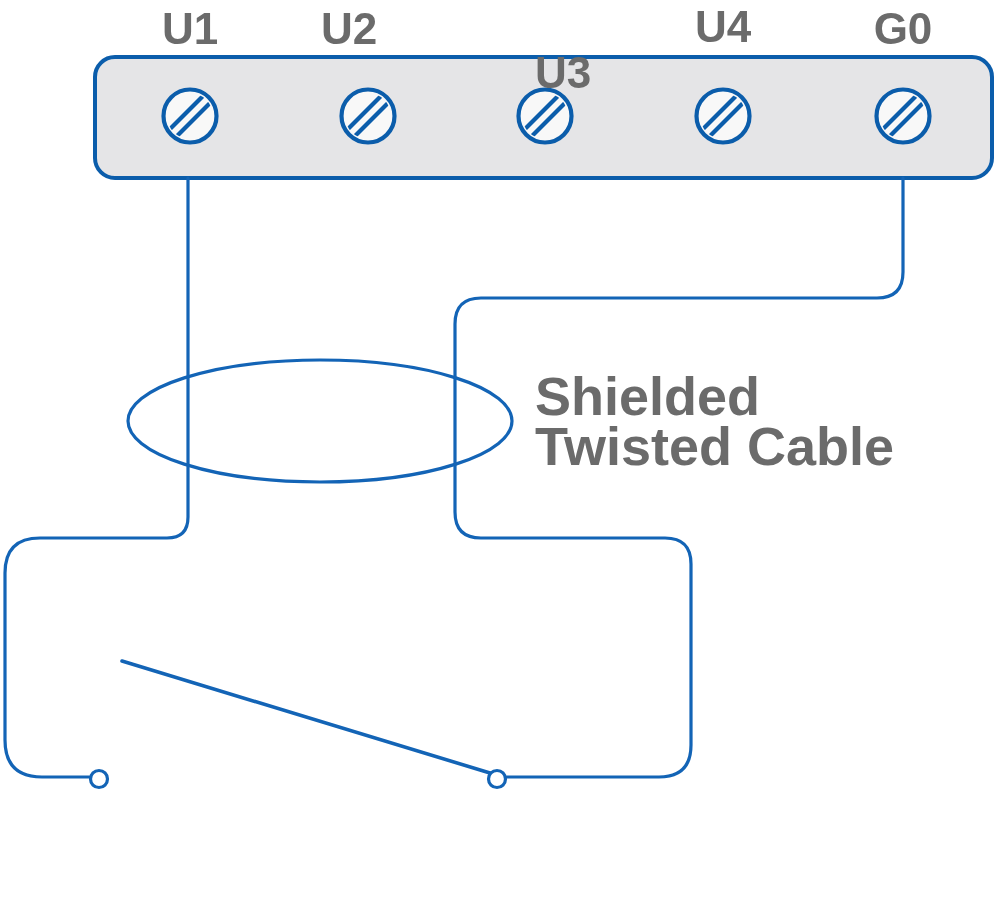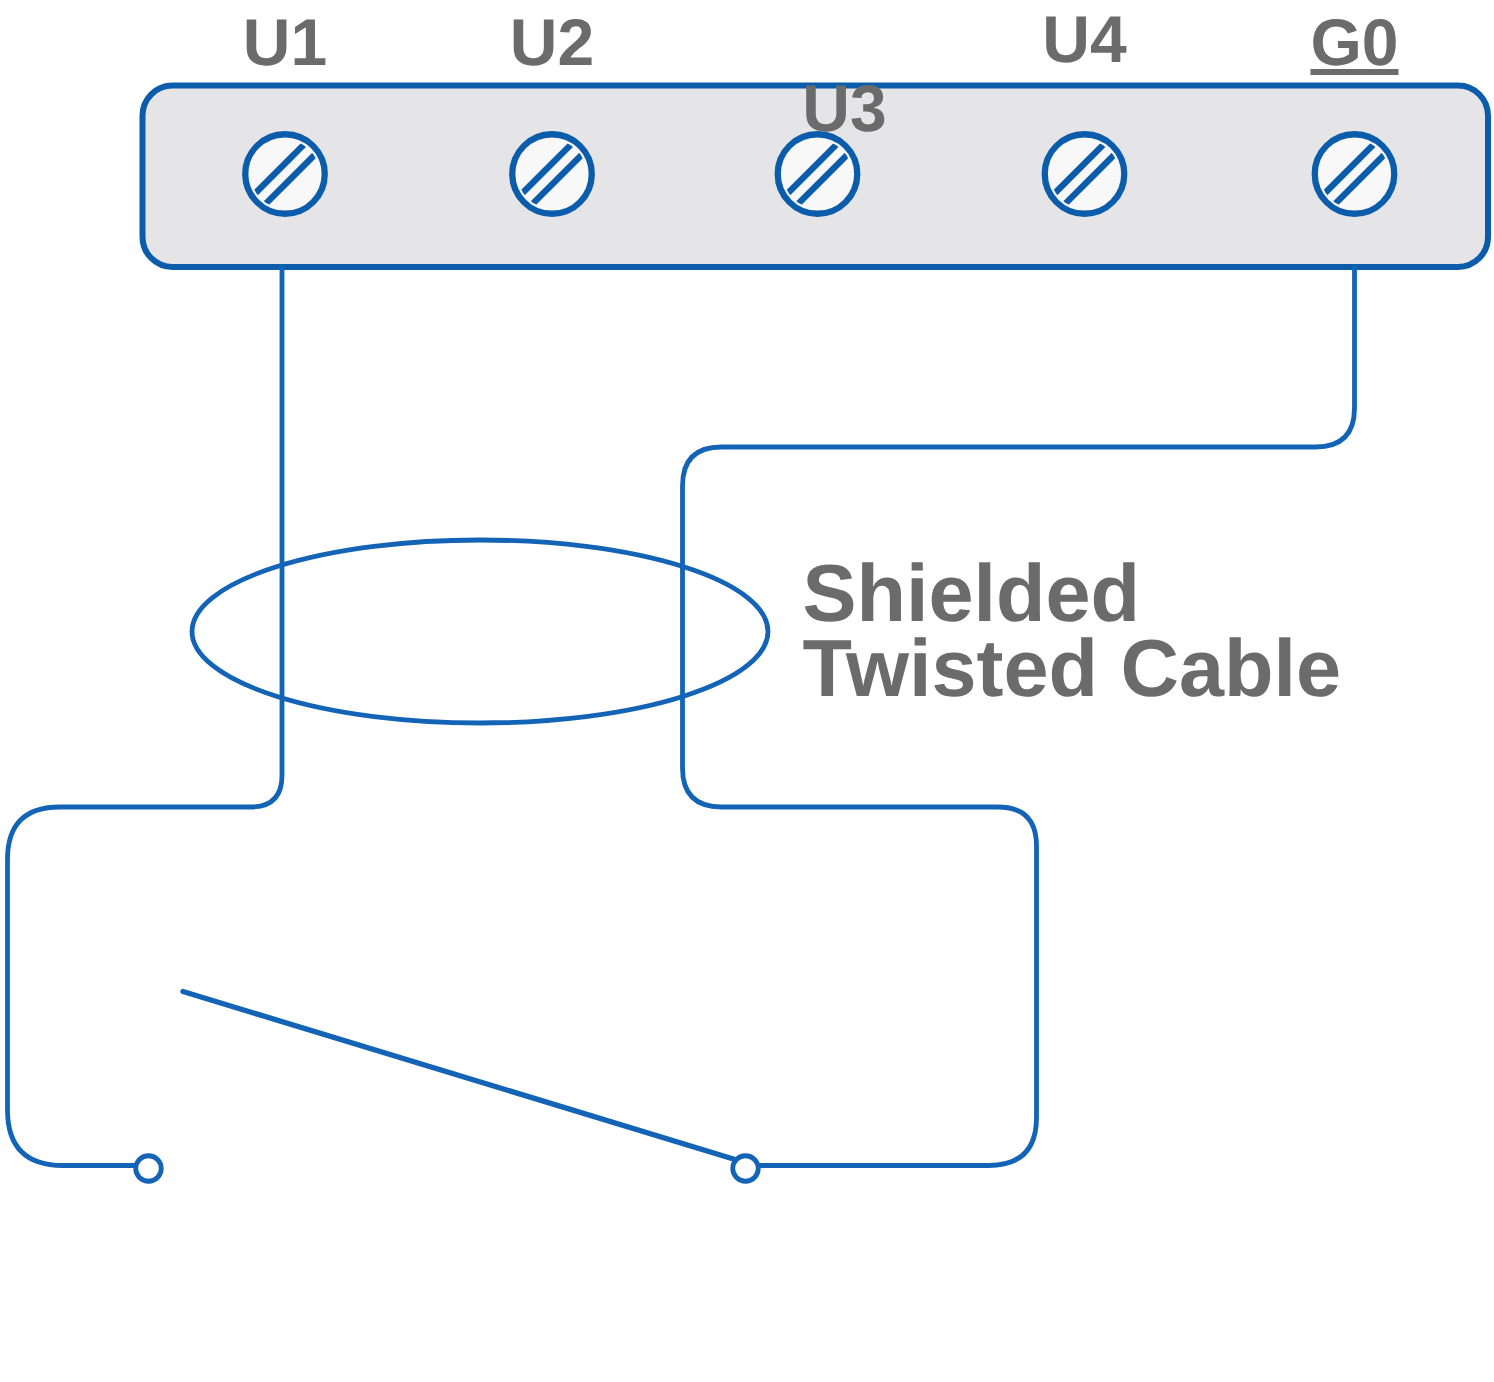--- a/index.html
+++ b/index.html
@@ -117,22 +117,22 @@
     <path d="M 903 178 L 903 272 Q 903 298 877 298 L 481 298 Q 455 298 455 324 L 455 512 Q 455 538 481 538 L 665 538 Q 691 538 691 564 L 691 745 Q 691 777 659 777 L 507 777" fill="none" stroke="var(--wire)" stroke-width="3.2" stroke-linecap="round"></path>
 
     <line x1="122" y1="661" x2="490" y2="773" stroke="var(--wire)" stroke-width="3.6" stroke-linecap="round"></line>
 
     <circle cx="99" cy="779" r="8.5" fill="var(--bg)" stroke="var(--wire)" stroke-width="3.2"></circle>
     <circle cx="497" cy="779" r="8.5" fill="var(--bg)" stroke="var(--wire)" stroke-width="3.2"></circle>
   </svg>
 
   <div id="terminal-labels">
       <span class="label terminal-label" style="left: 190px; top: 6px;">U1</span>
-      <span class="label terminal-label" style="left: 368px; top: 6px;">U2</span>
+      <span class="label terminal-label" style="left: 349px; top: 6px;">U2</span>
       <span class="label terminal-label" style="left: 563px; top: 6px; margin-top: 44px;">U3</span>
       <span class="label terminal-label" style="left: 723px; top: 4px;">U4</span>
-      <span class="label terminal-label" style="left: 903px; top: 6px; text-decoration: underline;">G0</span>
+      <span class="label terminal-label" style="left: 903px; top: 6px;">G0</span>
     </div>
 
   <div class="label cable-label">Shielded Twisted Cable</div>
 
 
 </div>
 
 </body></html>

